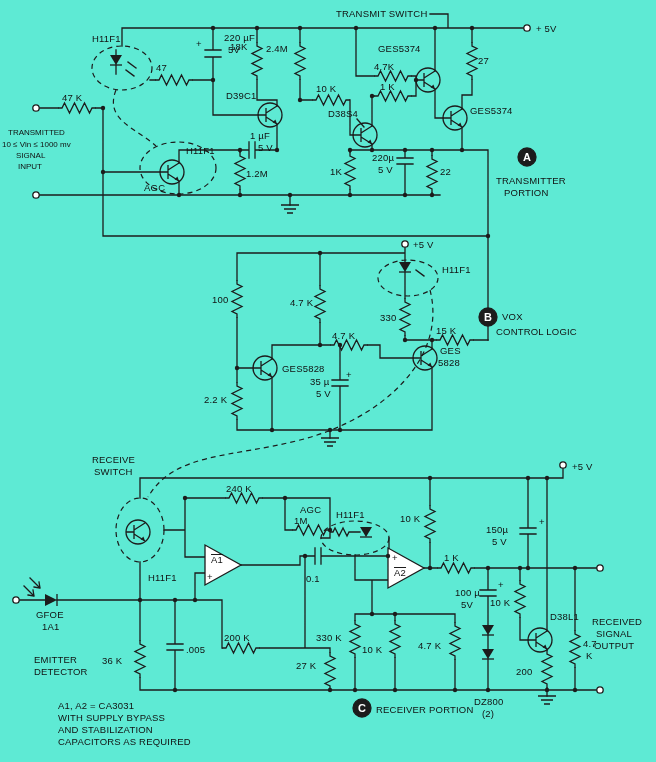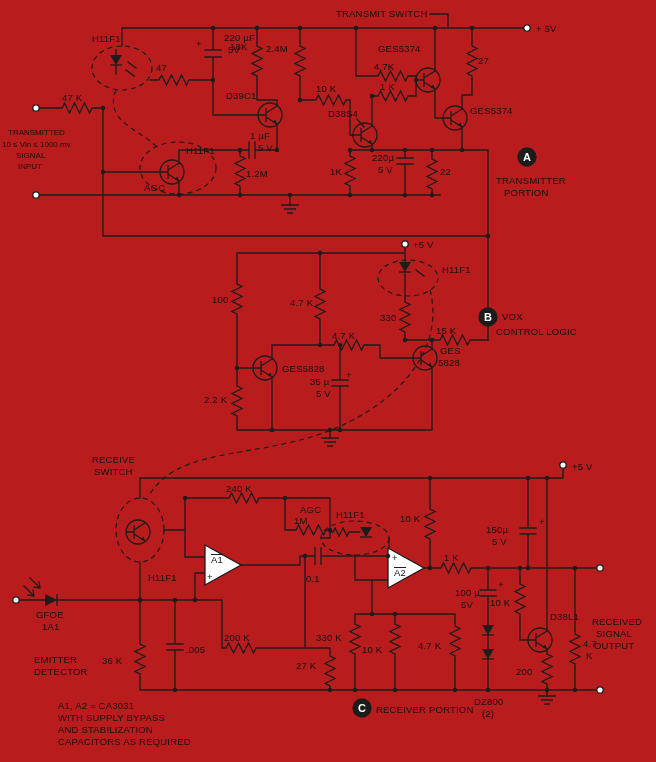--- a/index.html
+++ b/index.html
@@ -1,16 +1,16 @@
 <!DOCTYPE html>
 <html><head>
 <meta charset="utf-8">
 <style>
   html,body{margin:0;padding:0;background:#e8e8e8;}
-  .stage{position:relative;width:656px;height:762px;background:#b91c1c;overflow:hidden;}
+  .stage{position:relative;width:656px;height:762px;background:#5eead4;overflow:hidden;}
   svg{position:absolute;left:0;top:0;}
   .w{stroke:#1c1c1c;stroke-width:1.3;fill:none;stroke-linecap:square;}
   .de{stroke:#1c1c1c;stroke-width:1.2;fill:none;stroke-dasharray:5 4;}
   text{font-family:"Liberation Sans","DejaVu Sans",sans-serif;fill:#111;}
   .t{font-size:9.5px;letter-spacing:0.2px;}
   .ts{font-size:8px;}
   .bt{font-size:11px;font-weight:bold;fill:#ffffff;text-anchor:middle;}
   .ol{text-decoration:overline;}
 </style>
 </head>

